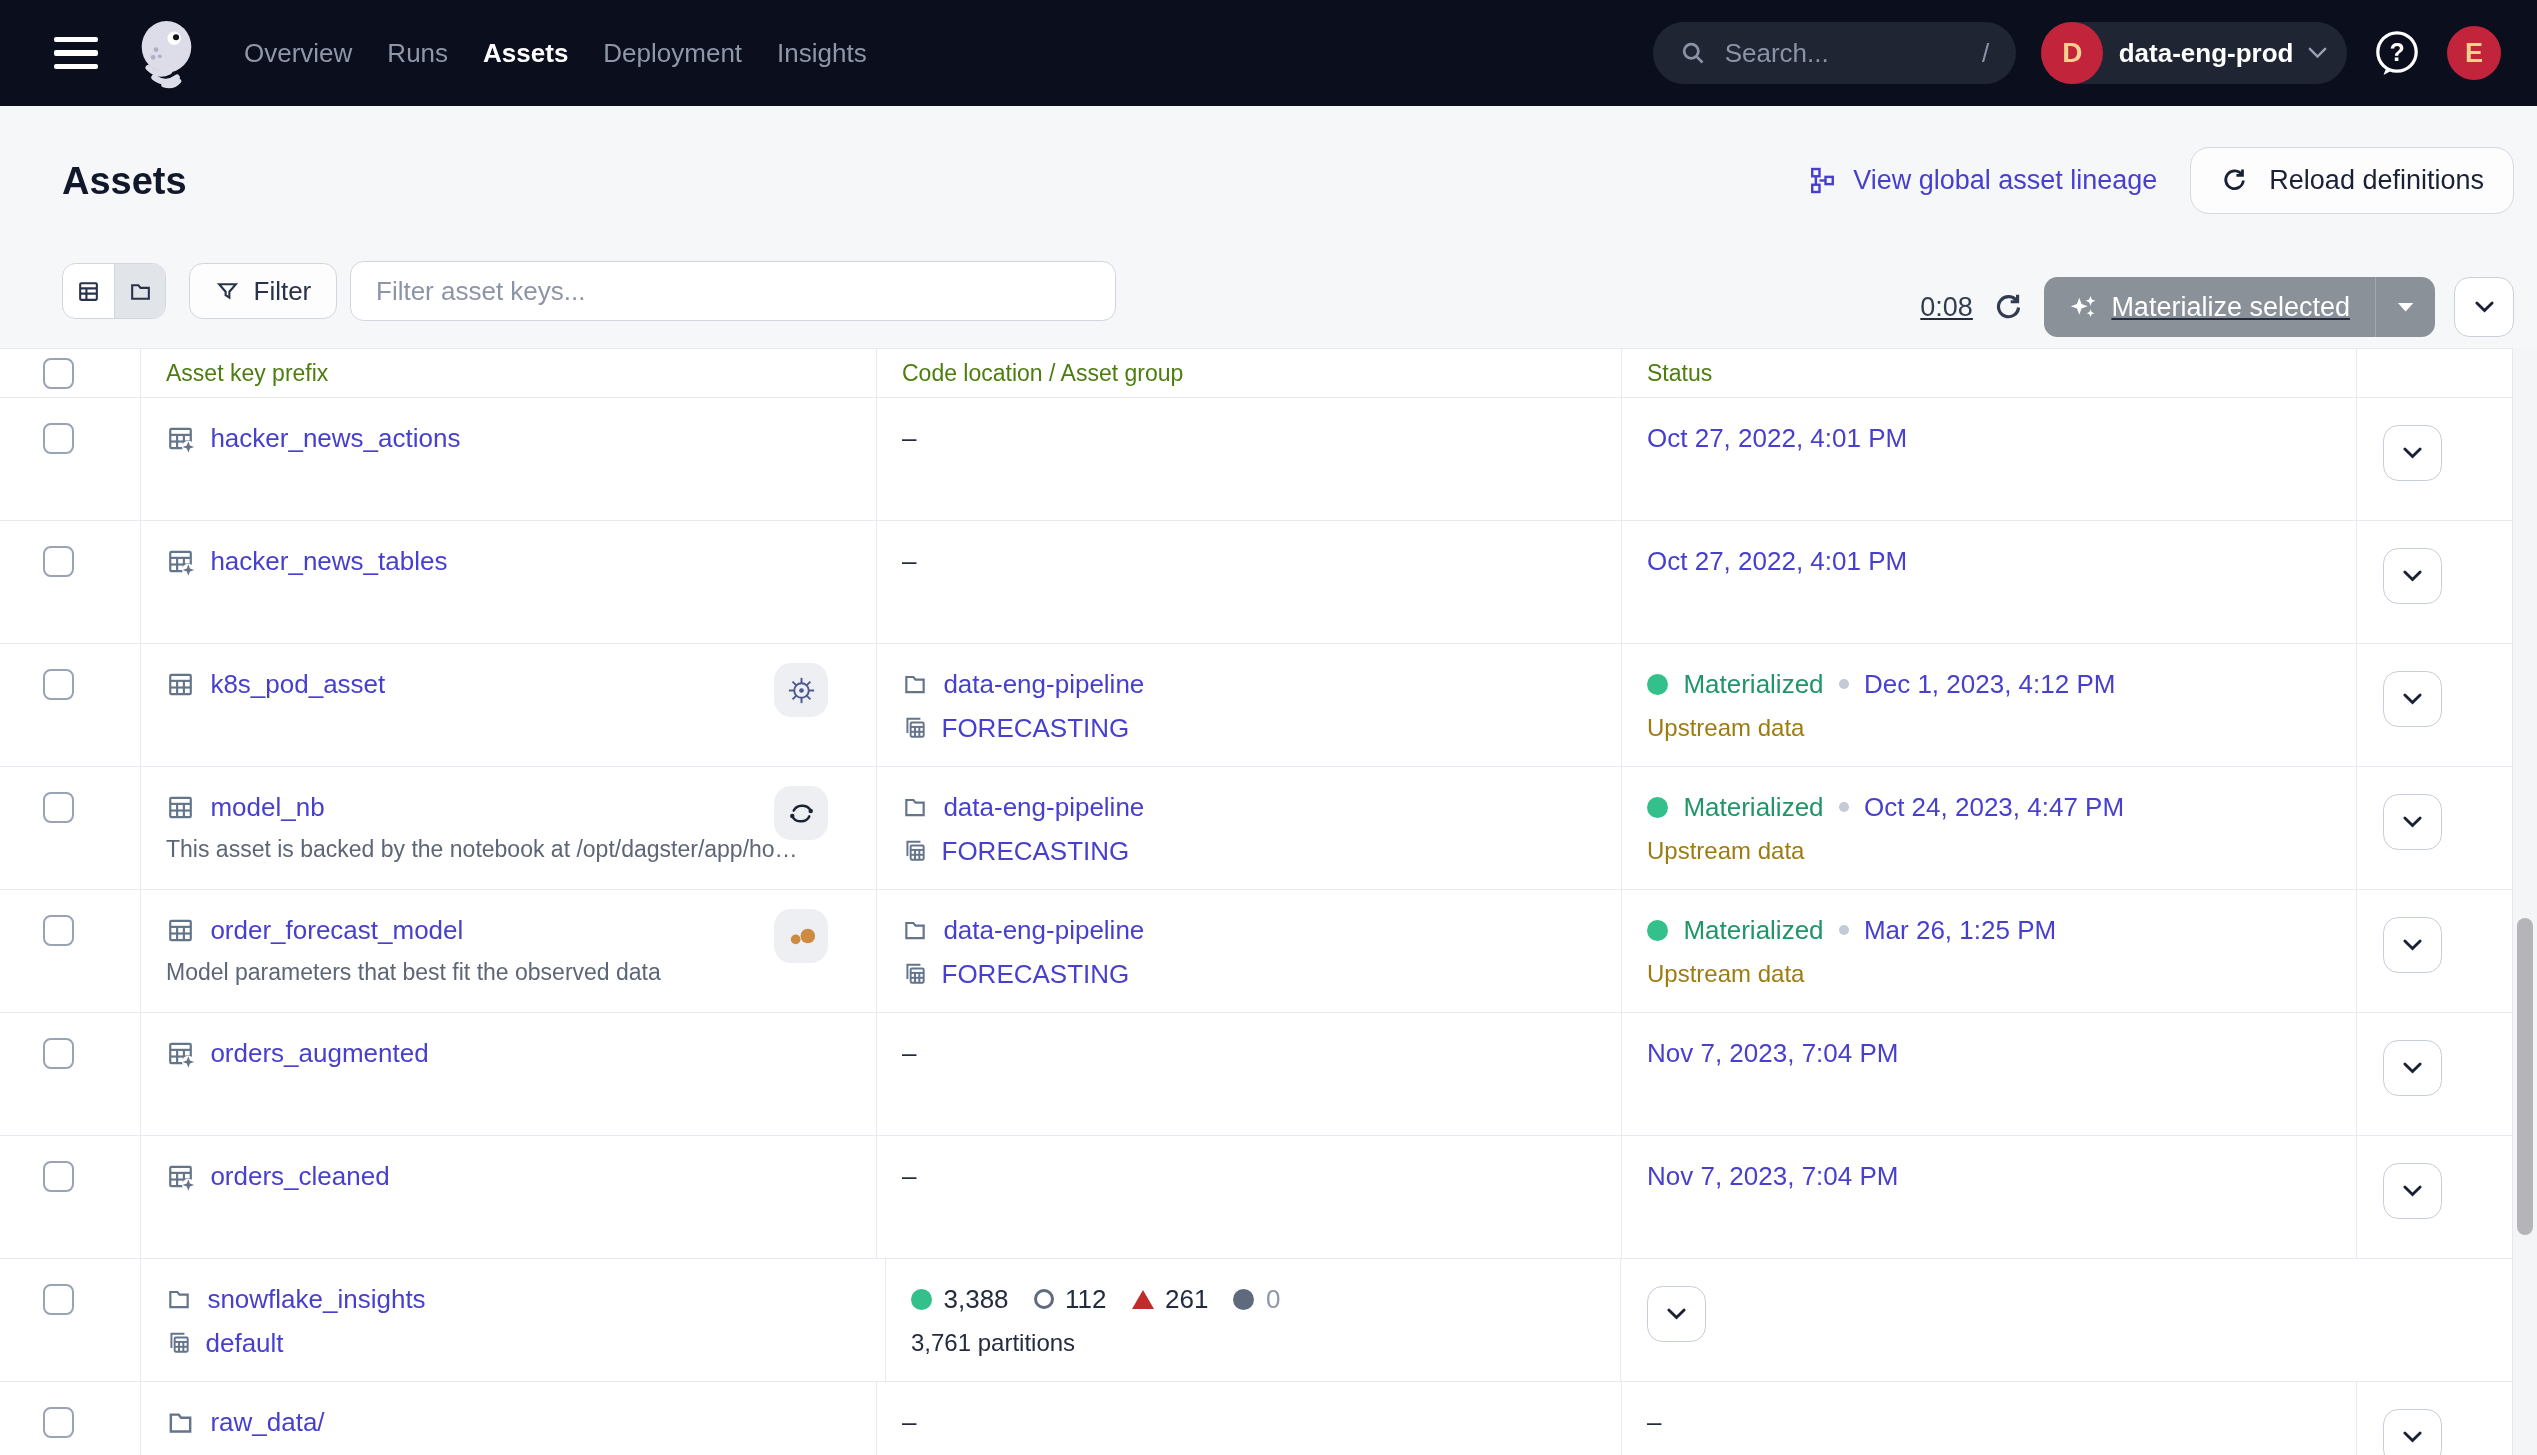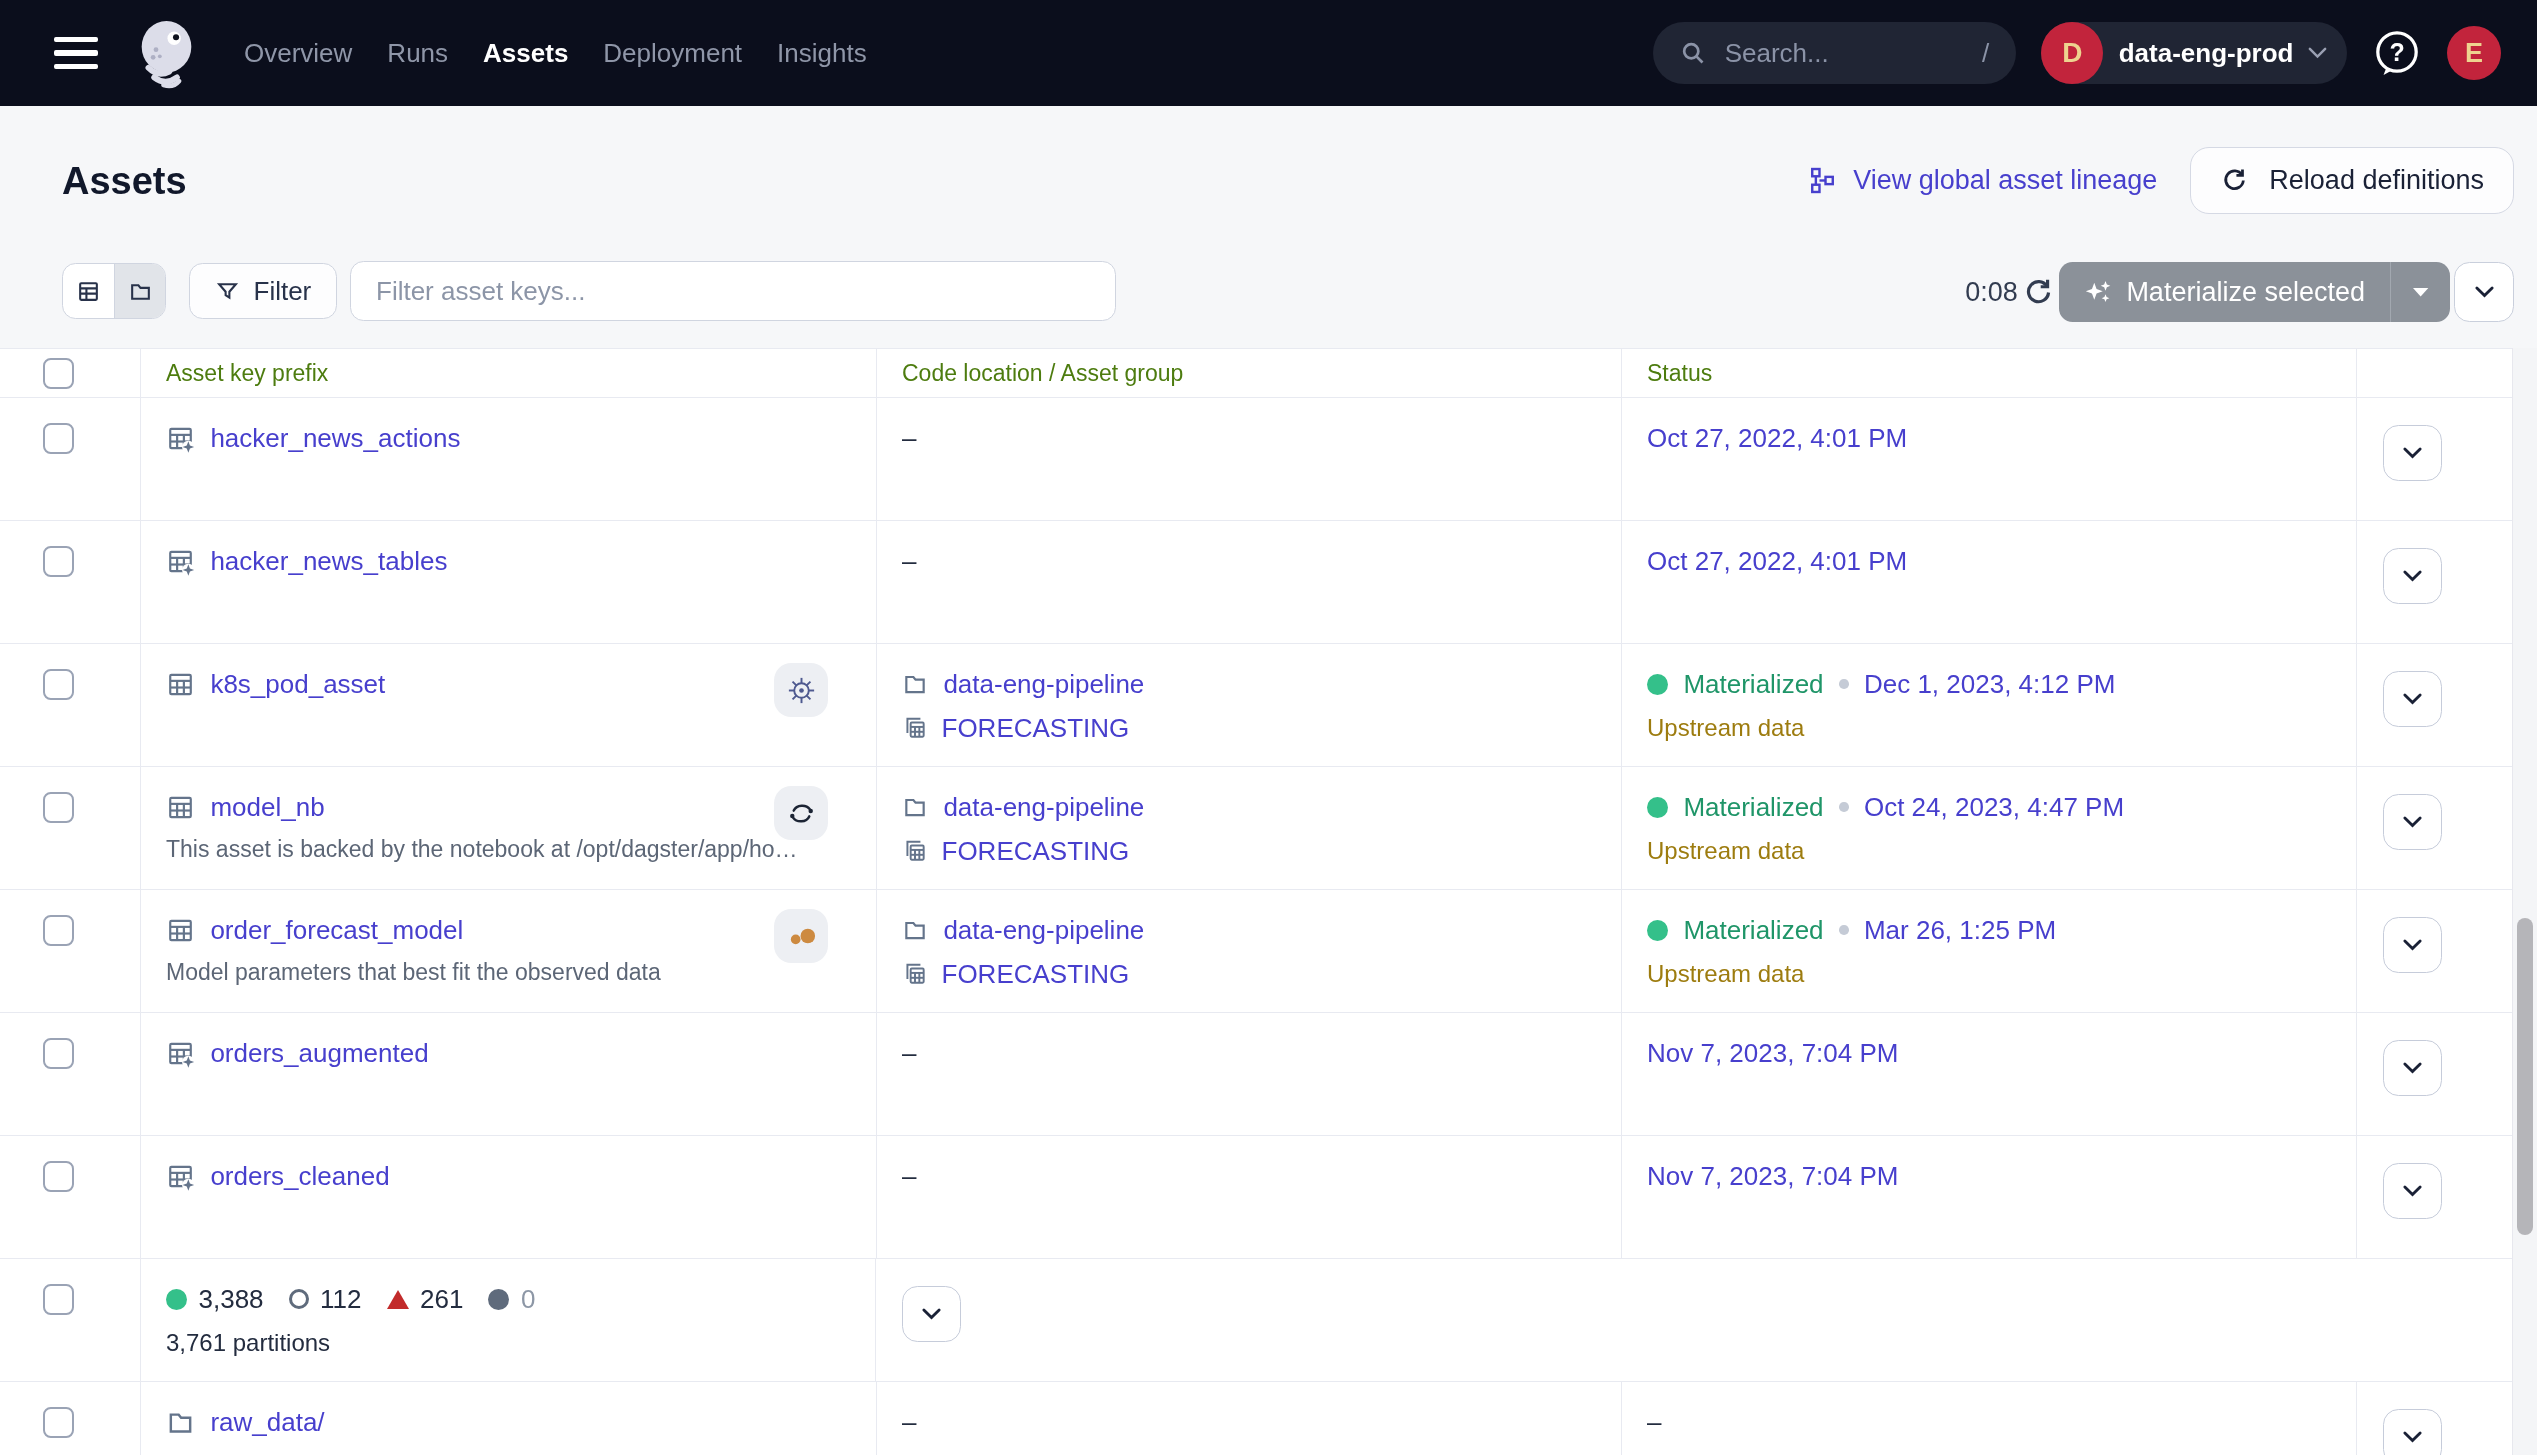--- a/index.html
+++ b/index.html
@@ -31,21 +31,21 @@
   .lineage-link { display:flex; align-items:center; gap:16px; color:#473fcd; font-size:27px; cursor:pointer; }
   .reload-btn { height:67px; border-radius:19px; border:1px solid #d5d9e4; background:#fdfdfe; display:flex; align-items:center; gap:20px; padding:0 29px; font-size:27px; color:#1a2136; cursor:pointer; }
 
   
   .seg { position:absolute; left:62px; top:263px; height:56px; width:104px; border:1px solid #d0d5e0; border-radius:13.5px; background:#ffffff; display:flex; overflow:hidden; }
   .seg-btn { width:51px; display:flex; align-items:center; justify-content:center; cursor:pointer; }
   .seg-btn.right { border-left:1px solid #d0d5e0; background:#e1e4e9; flex:1; }
   .filter-btn { position:absolute; left:189px; top:263px; height:56px; border:1px solid #d0d5e0; border-radius:13.5px; background:#fdfdfe; display:flex; align-items:center; gap:13.5px; padding:0 25px; font-size:26px; color:#28324a; cursor:pointer; }
   .filter-input { position:absolute; left:350px; top:261px; width:766px; height:60px; border:1px solid #d0d5e0; border-radius:13.5px; background:#ffffff; padding:0 25px; font-size:26px; color:#232c3f; font-family:"Liberation Sans",sans-serif; outline:none; }
   .filter-input::placeholder { color:#8c95a7; }
-  .toolbar-right { position:absolute; right:24px; top:262px; height:60px; display:flex; align-items:center; gap:4px; }
+  .toolbar-right { position:absolute; right:24px; top:277px; height:60px; display:flex; align-items:center; gap:19px;text-decoration:underline; }
   .timer { font-size:27px; color:#323c50; font-weight:500; }
   .refresh-icon { width:33px; height:33px; cursor:pointer; }
   .mat-btn { height:60px; border-radius:13.5px; background:#8b9199; display:flex; align-items:stretch; overflow:hidden; cursor:pointer; }
   .mat-main { display:flex; align-items:center; gap:13.5px; padding:0 25px; color:#ffffff; font-size:27px; font-weight:500; }
   .mat-caret { width:60px; border-left:1px solid #a2a8b0; display:flex; align-items:center; justify-content:center; }
   .top-chevron-btn { width:60px; height:60px; border-radius:15.4px; border:1px solid #c9cfdc; background:#ffffff; display:flex; align-items:center; justify-content:center; cursor:pointer; }
 
   
   .table { position:absolute; top:348px; left:0; width:2512px; bottom:0; background:#ffffff; border-top:1px solid #e8eaf1; }
   .thead { height:49px; display:flex; border-bottom:1px solid #e8eaf1; }
@@ -572,20 +572,43 @@
             <svg width="21" height="13.5" viewBox="0 0 22 14" fill="none" stroke="#1a2136" stroke-width="3" stroke-linecap="round">
               <polyline points="3,3 11,11 19,3"></polyline>
             </svg>
           </div>
         </div>
       </div>
       <div class="row">
         <div class="col-check">
           <div class="checkbox"></div>
         </div>
+        <div class="col-loc">
+          <div class="line1">
+            <span style="display: flex; align-items: center;">
+              <svg width="26" height="26" viewBox="0 0 24 24" fill="none" stroke="#64748b" stroke-width="2">
+                <path d="M4 19.5 V5.5 h6.5 l2 2.5 h7.5 V19.5 z"></path>
+              </svg>
+            </span>
+            <a class="loc-link">snowflake_insights</a>
+          </div>
+          <div class="line2">
+            <span style="display: flex; align-items: center;">
+              <svg width="26" height="26" viewBox="0 0 24 24" fill="none" stroke="#64748b" stroke-width="1.8">
+                <path d="M5 16.5 V3.5 h12"></path>
+                <rect x="8" y="7" width="12" height="13" rx="1"></rect>
+                <line x1="8" y1="11" x2="20" y2="11"></line>
+                <line x1="8" y1="15.5" x2="20" y2="15.5"></line>
+                <line x1="12" y1="11" x2="12" y2="20"></line>
+                <line x1="16" y1="11" x2="16" y2="20"></line>
+              </svg>
+            </span>
+            <a class="loc-link">default</a>
+          </div>
+        </div>
         <div class="col-status">
           <div class="line1">
             <span class="pgroup">
               <span class="pm-circle-green"></span>
               <span class="pval">3,388</span>
             </span>
             <span class="pgroup">
               <span class="pm-circle-outline"></span>
               <span class="pval">112</span>
             </span>

